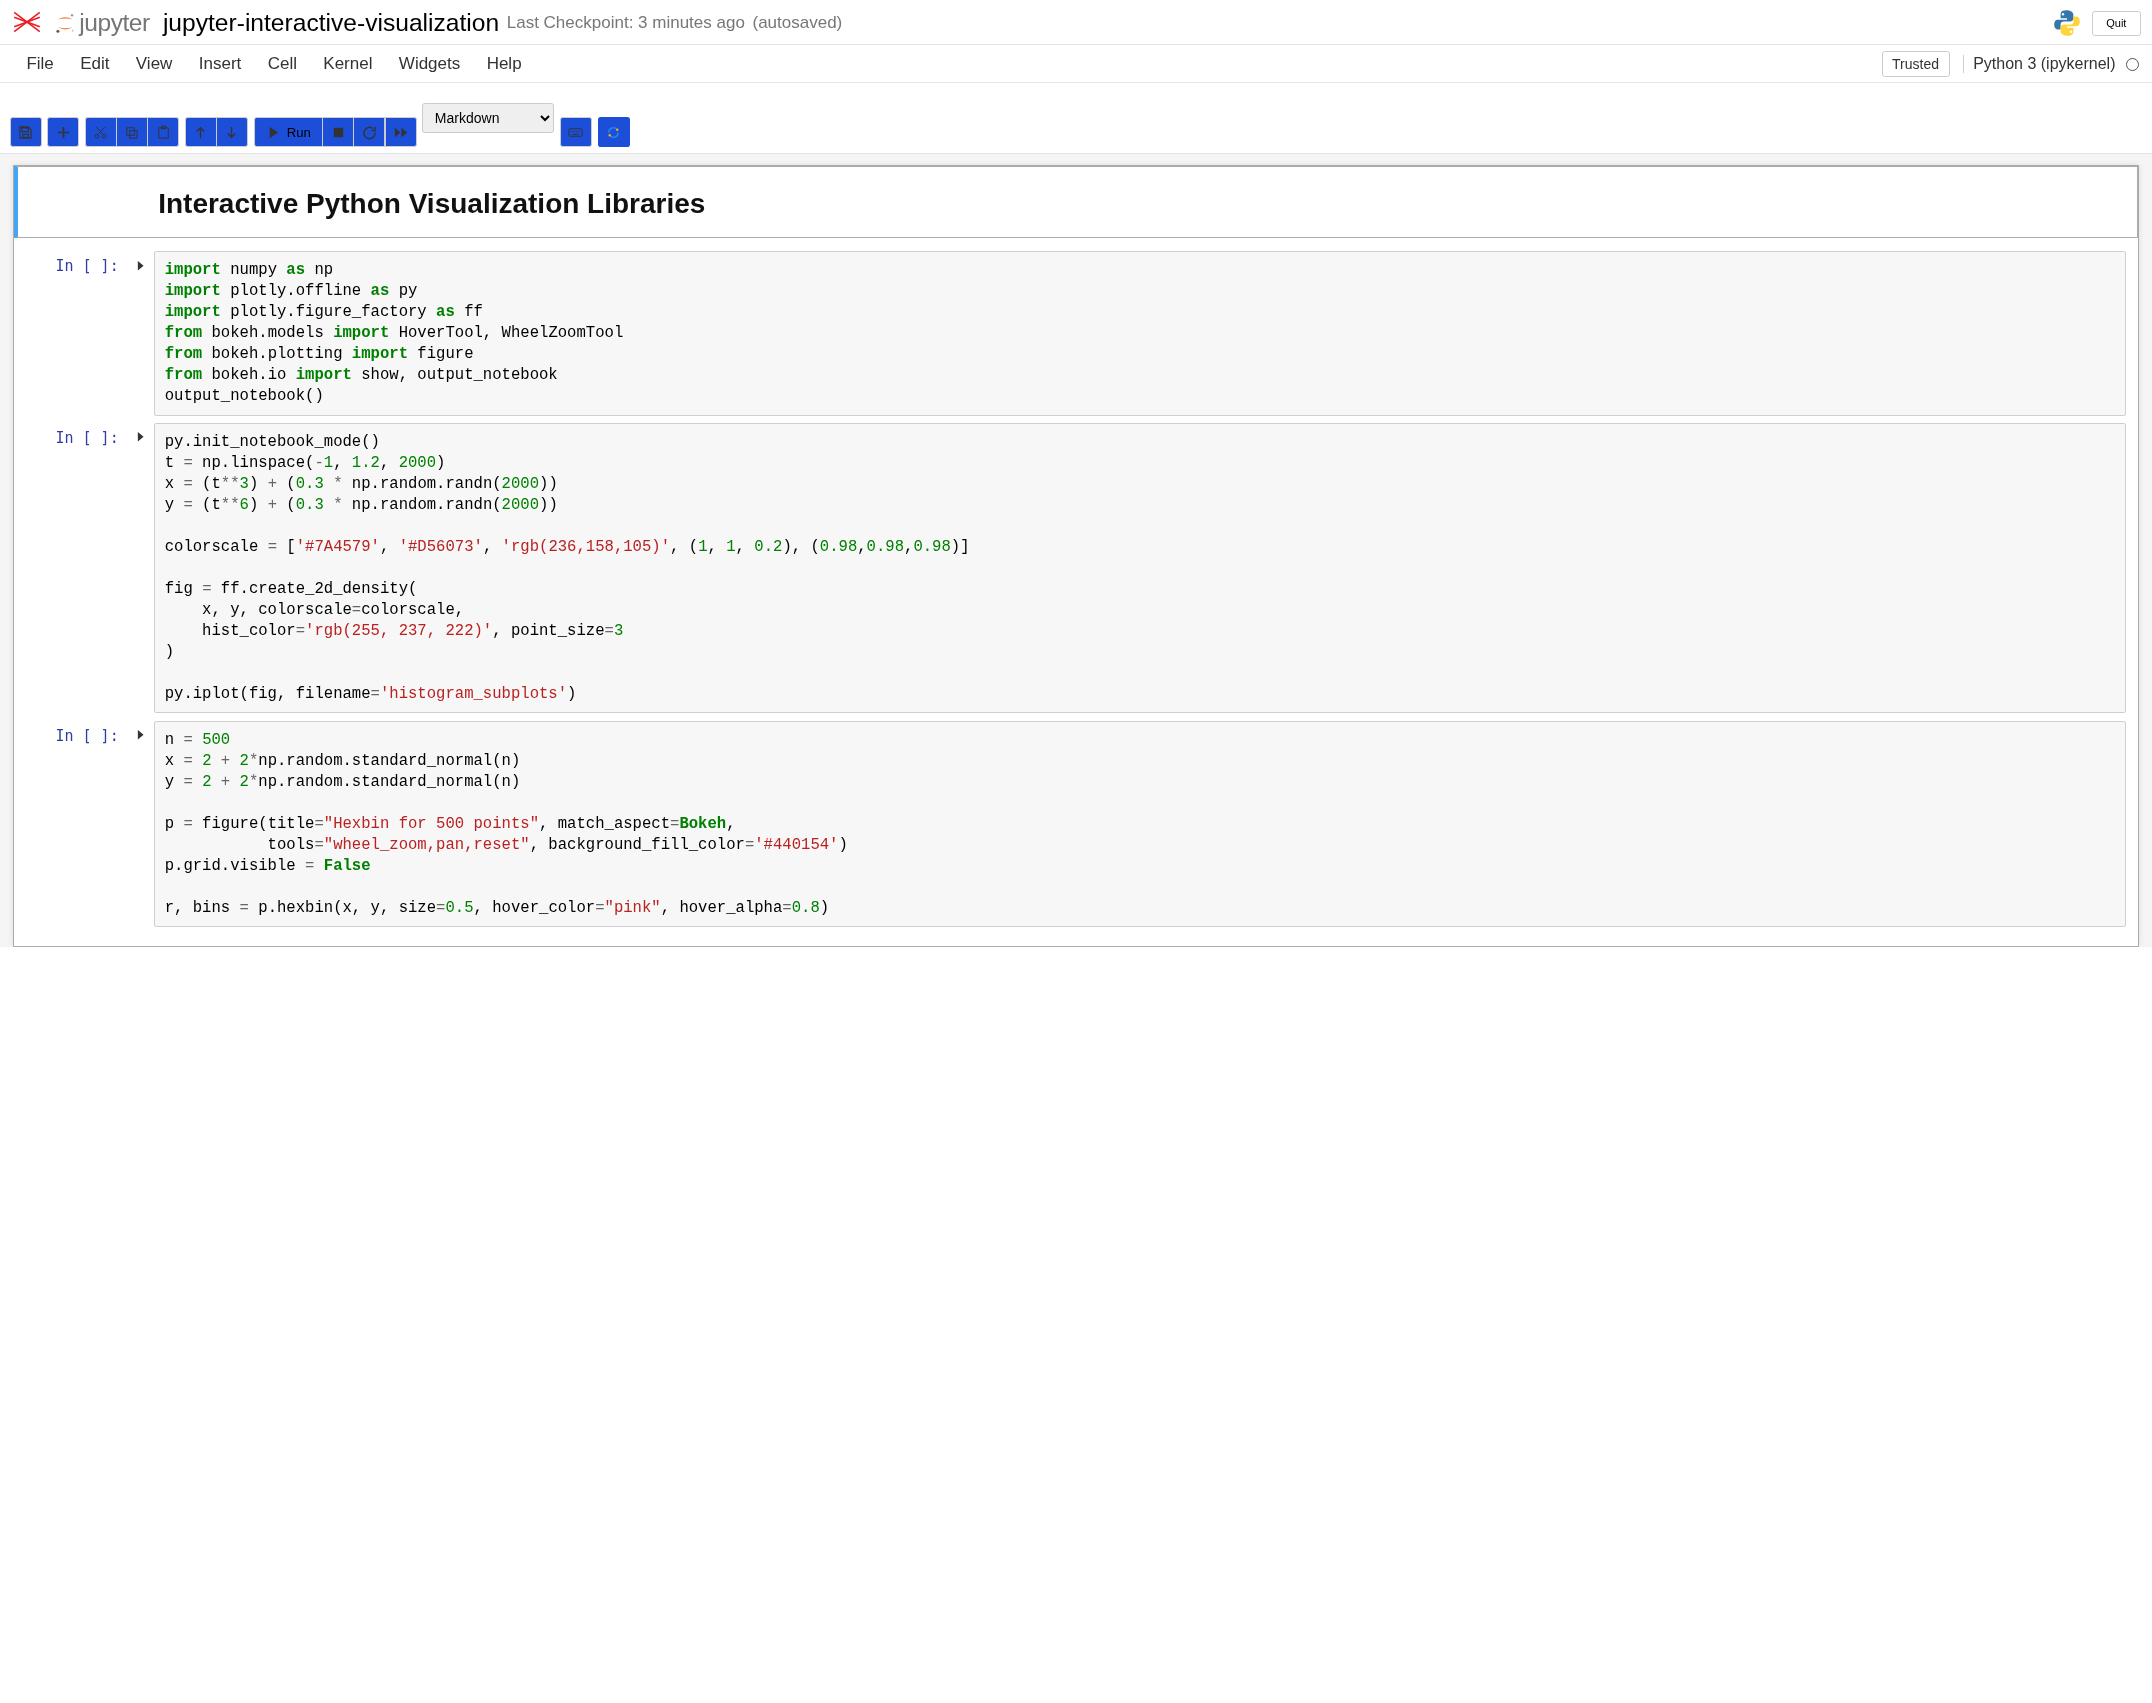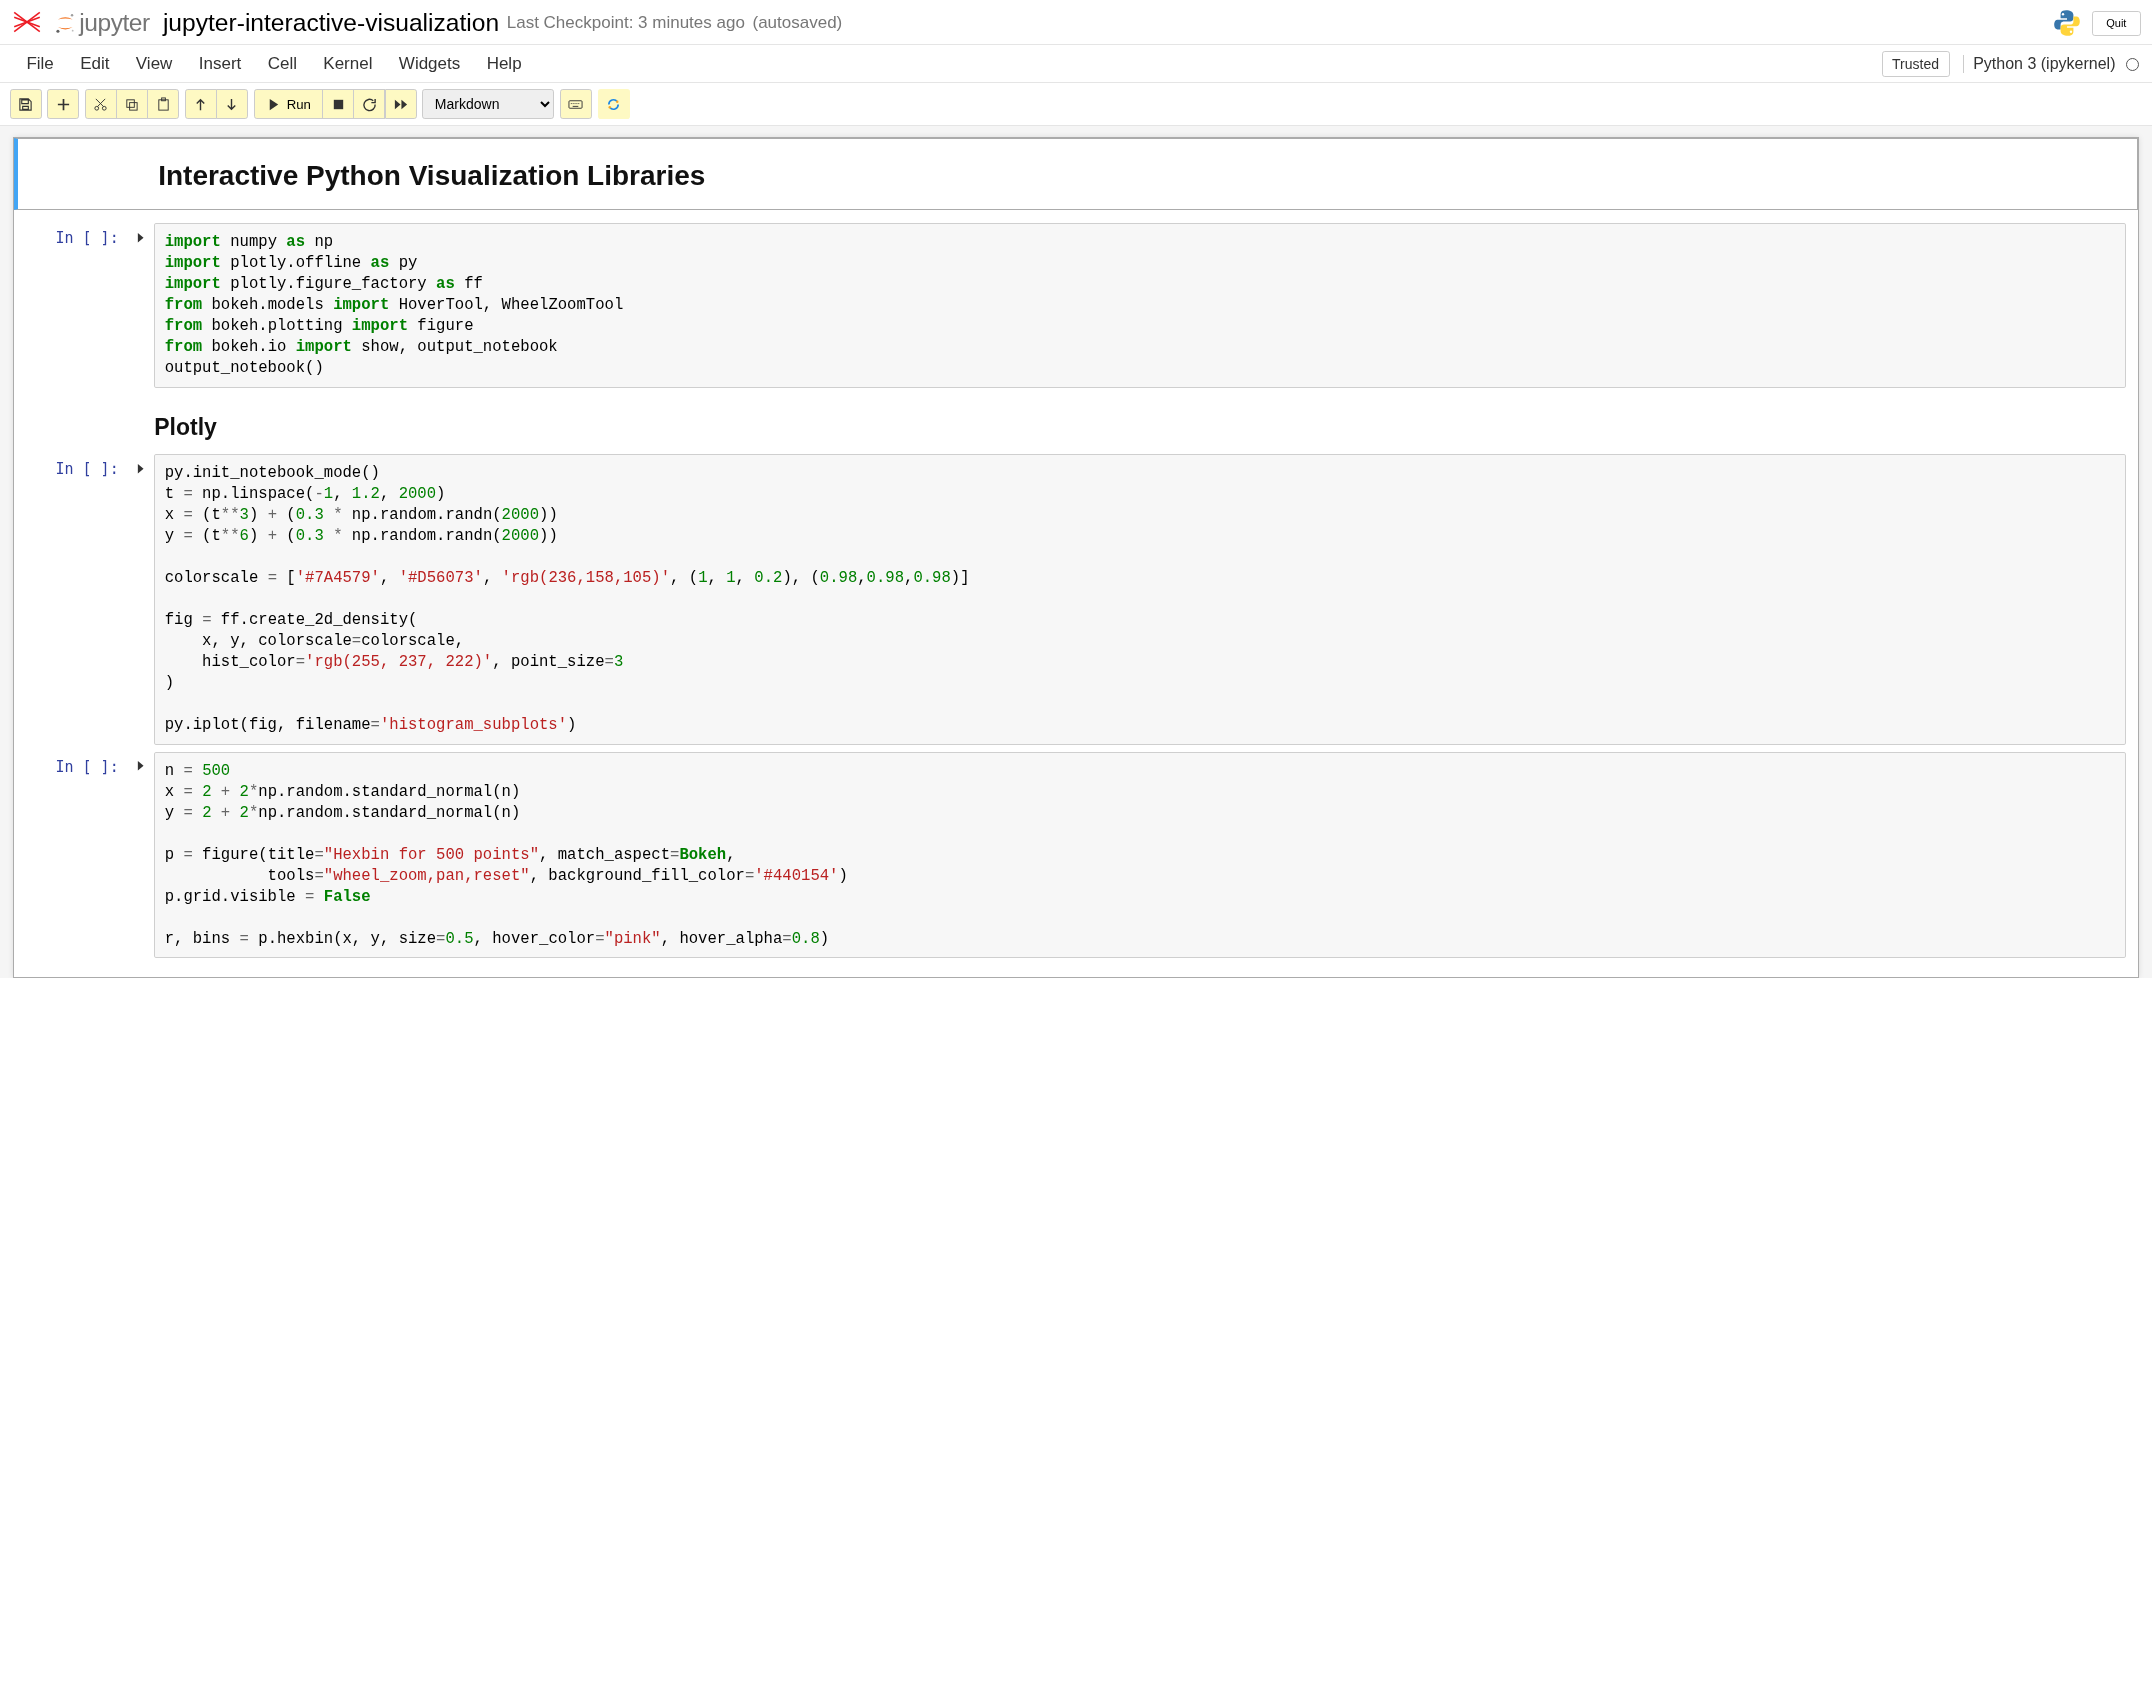--- a/index.html
+++ b/index.html
@@ -19,21 +19,21 @@
 
 .menubar { display: flex; align-items: center; padding: 0 13.2px; border-bottom: 0.9px solid #e5e5e5; height: 38px; }
 .menubar .menu-item { padding: 7.6px 13.2px; font-size: 17px; color: #333; cursor: pointer; }
 .menubar-right { margin-left: auto; display: flex; align-items: center; gap: 13.2px; }
 .trusted { border: 0.9px solid #ccc; padding: 3.8px 9.5px; border-radius: 2.8px; font-size: 14px; color: #333; }
 .kernel-name { font-size: 16px; color: #333; border-left: 0.9px solid #ccc; padding-left: 9.5px; }
 .kernel-indicator { width: 13.2px; height: 13.2px; border: 1.4px solid #555; border-radius: 50%; display: inline-block; margin-left: 5.7px; vertical-align: middle; }
 
 .toolbar { display: flex; align-items: center; padding: 5.7px 9.5px; border-bottom: 0.9px solid #e5e5e5; gap: 5.7px; background: #fff; }
 .tb-group { display: flex; gap: 0px; }
-.tb-btn { border: 0.9px solid #ccc; background: #fef9c3; min-width: 32px; height: 30px; display: flex; align-items: center; justify-content: center; border-radius: 2.8px; cursor: pointer; font-size: 13.2px; }
+.tb-btn { border: 0.9px solid #ccc; background: #1d4ed8; min-width: 32px; height: 30px; display: flex; align-items: center; justify-content: center; border-radius: 2.8px; cursor: pointer; font-size: 13.2px; margin-top: 28px; }
 .tb-group .tb-btn { border-radius: 0; margin-left: -0.9px; }
 .tb-group .tb-btn:first-child { border-top-left-radius: 2.8px; border-bottom-left-radius: 2.8px; margin-left: 0; }
 .tb-group .tb-btn:last-child { border-top-right-radius: 2.8px; border-bottom-right-radius: 2.8px; }
 .run-btn { padding: 0 11.4px; gap: 5.7px; }
 .cell-type-select { border: 0.9px solid #ccc; border-radius: 2.8px; height: 30px; font-size: 14px; padding: 0 7.6px; min-width: 132px; }
 .tb-icon { width: 15px; height: 15px; }
 
 .notebook-body { background: #f5f5f5; padding: 11.4px 0 0; min-height: 757px; }
 .nb-container { background: #fff; margin: 0 13.2px; border: 0.9px solid #ababab; box-shadow: 0 0 5.7px rgba(0,0,0,0.1); padding-top: 0; }
 
@@ -226,28 +226,20 @@
 <span class="kw">import</span> plotly.offline <span class="kw">as</span> py
 <span class="kw">import</span> plotly.figure_factory <span class="kw">as</span> ff
 <span class="kw">from</span> bokeh.models <span class="kw">import</span> HoverTool, WheelZoomTool
 <span class="kw">from</span> bokeh.plotting <span class="kw">import</span> figure
 <span class="kw">from</span> bokeh.io <span class="kw">import</span> show, output_notebook
 output_notebook()</div>
         </div>
       </div>
     </div>
 
-    <div class="cell md-cell">
-      <div class="cell-inner">
-        <div class="prompt md-prompt">&nbsp;</div>
-        <div class="md-rendered">
-          <h2>Plotly</h2>
-        </div>
-      </div>
-    </div>
 
     <div class="cell">
       <div class="cell-inner">
         <div class="prompt">
           <span>In [ ]:</span>
           <span class="run-arrow">
             <svg viewBox="0 0 10 12" width="9.5" height="11.4">
                 <path d="M1 1v10M3 1l6 5-6 5V1z" fill="#333"></path>
               </svg>
           </span>

